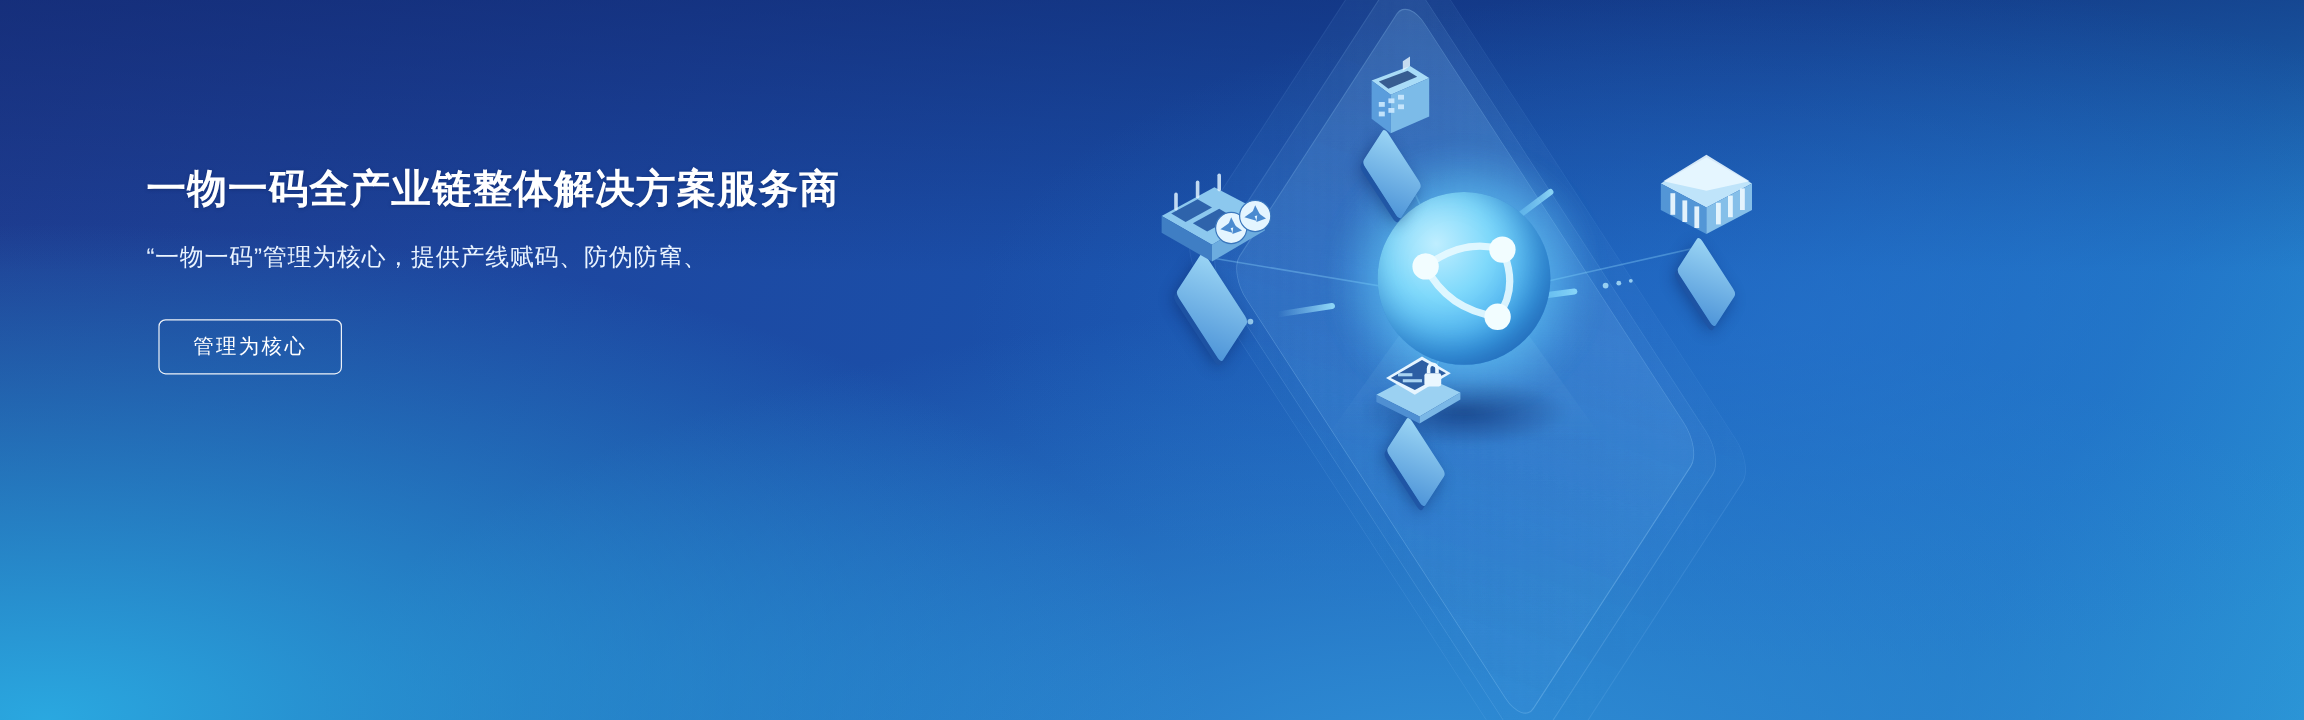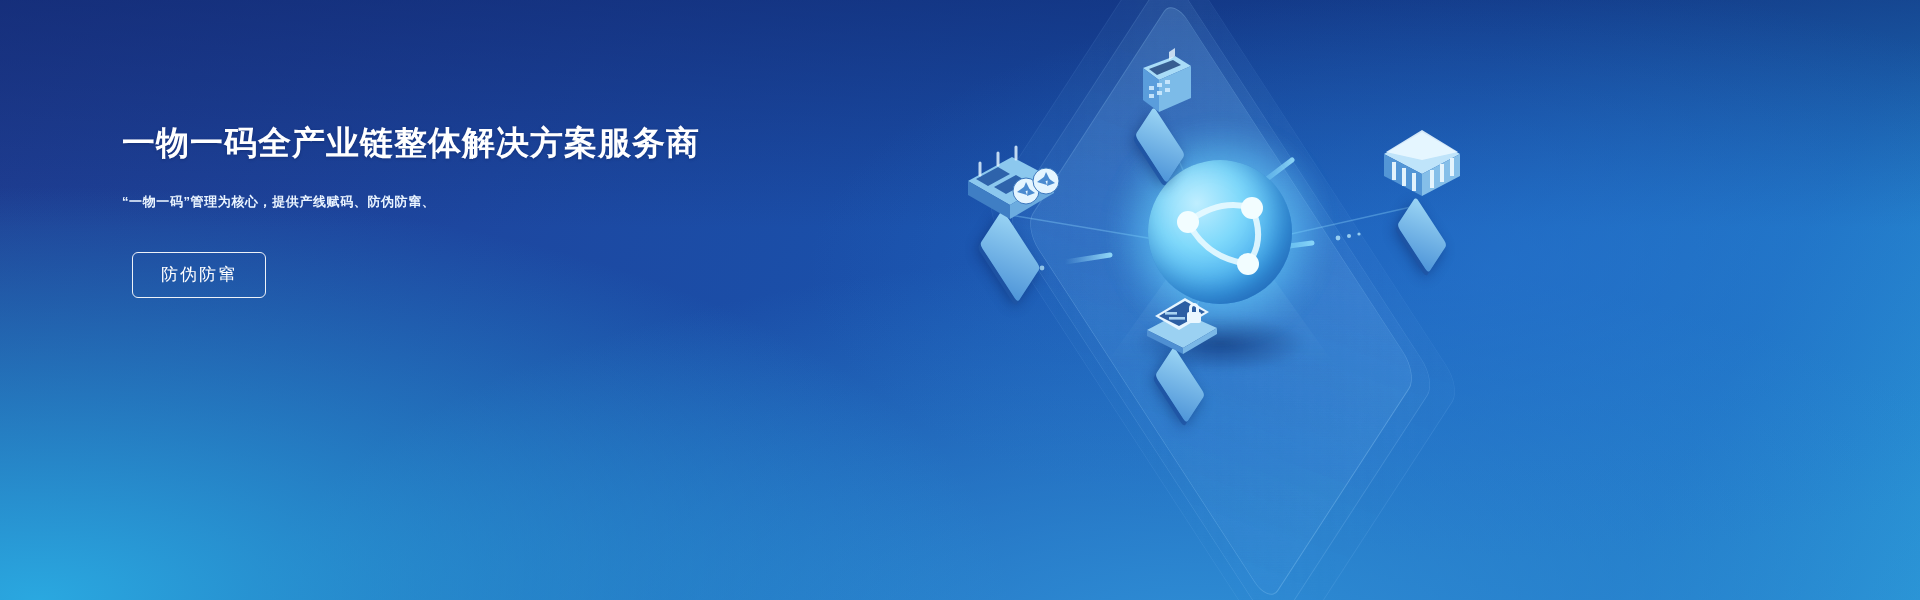--- a/index.html
+++ b/index.html
@@ -15,29 +15,29 @@
   }
   .bg-tint{
     position:absolute;inset:0;
     background:
       radial-gradient(60% 80% at 78% 45%, rgba(40,120,210,.55) 0%, rgba(40,120,210,0) 60%),
       linear-gradient(180deg, rgba(14,35,105,.55) 0%, rgba(14,35,105,0) 38%);
     pointer-events:none;
   }
 
   
-  .content{position:absolute;left:122px;top:122px;width:760px;}
+  .content{position:absolute;left:122px;top:136px;width:760px;}
   .headline{
     font-size:33px;font-weight:bold;color:#ffffff;letter-spacing:1px;
     line-height:1.25;margin:0 0 22px 0;white-space:nowrap;
     text-shadow:0 1px 3px rgba(8,28,80,.35);
   }
   .sub{
-    font-size:13px;color:#eaf4ff;line-height:33px;margin:0;
-    letter-spacing:.6px;font-weight:700;
+    font-size:20px;color:#eaf4ff;line-height:33px;margin:0;
+    letter-spacing:.6px;font-weight:400;
   }
   .sub div{white-space:nowrap;}
   .cta{
     display:inline-block;margin-top:34px;margin-left:10px;
     padding:13px 28px 14px;border:1px solid rgba(255,255,255,.92);
     border-radius:6px;color:#ffffff;font-size:17px;letter-spacing:2px;
     background:transparent;cursor:pointer;font-family:inherit;line-height:1;
   }
 
   
@@ -108,21 +108,21 @@
 <body>
 
 <div class="banner">
   <div class="bg-tint"></div>
 
   <div class="content">
     <h1 class="headline">一物一码全产业链整体解决方案服务商</h1>
     <div class="sub">
       <div>“一物一码”管理为核心，提供产线赋码、防伪防窜、</div>
     </div>
-    <button class="cta">防伪防窜</button>
+    <button class="cta">管理为核心</button>
   </div>
 
   <div class="art">
 
     <div class="plate p3"></div>
     <div class="plate p2"></div>
     <div class="plate"></div>
     <div class="beam"></div>
 
     <svg class="trail" viewBox="0 0 720 600">

